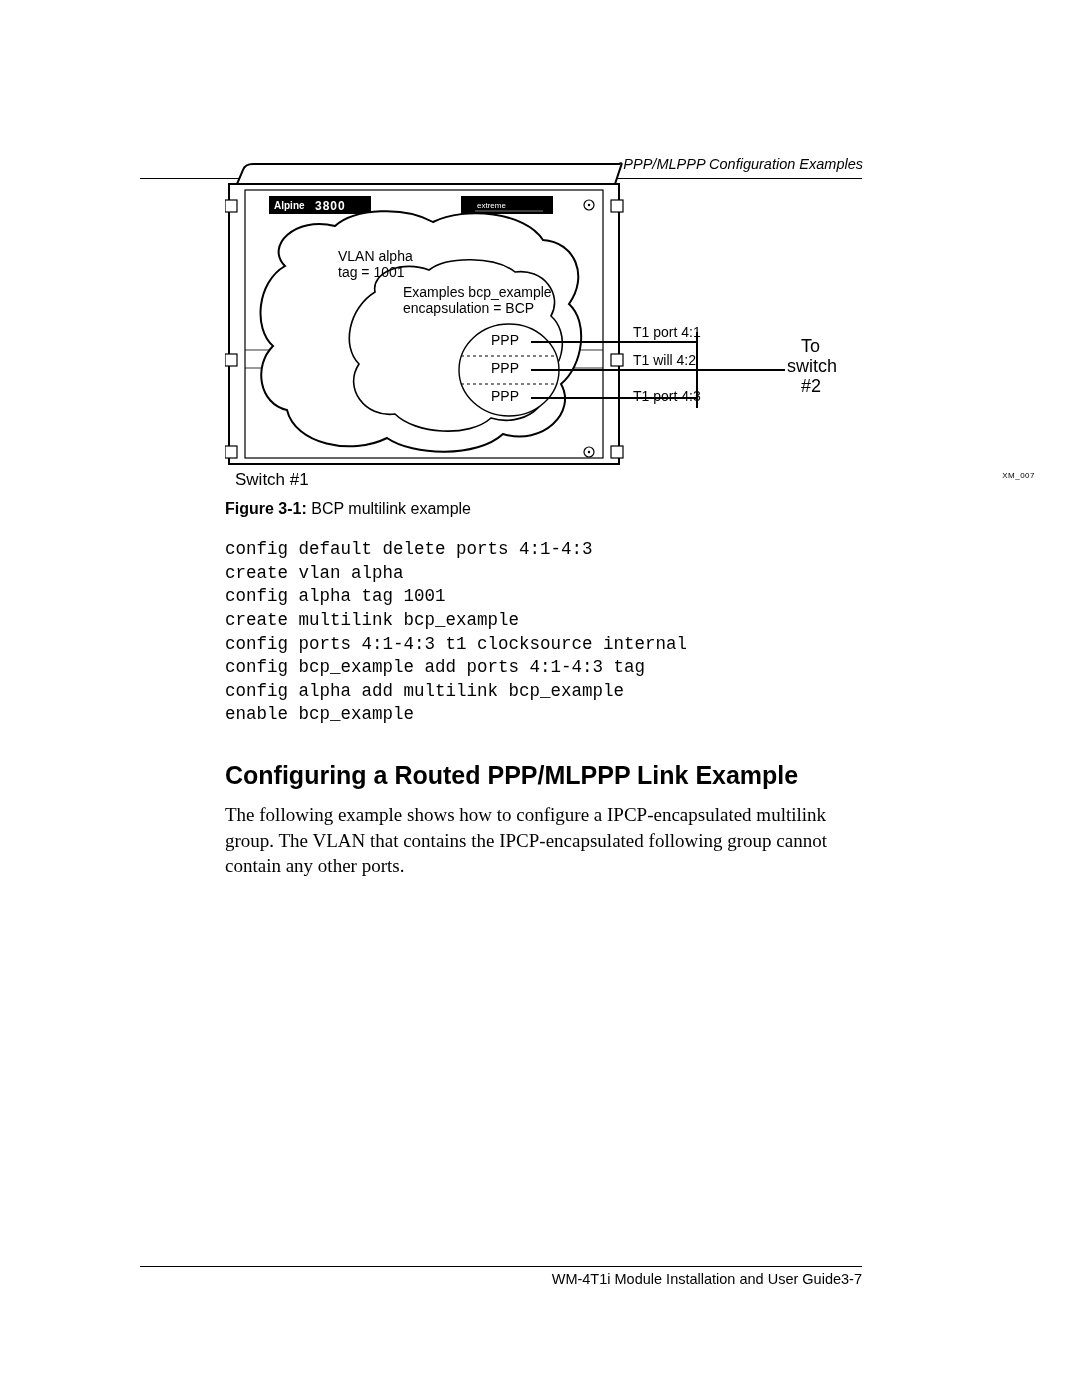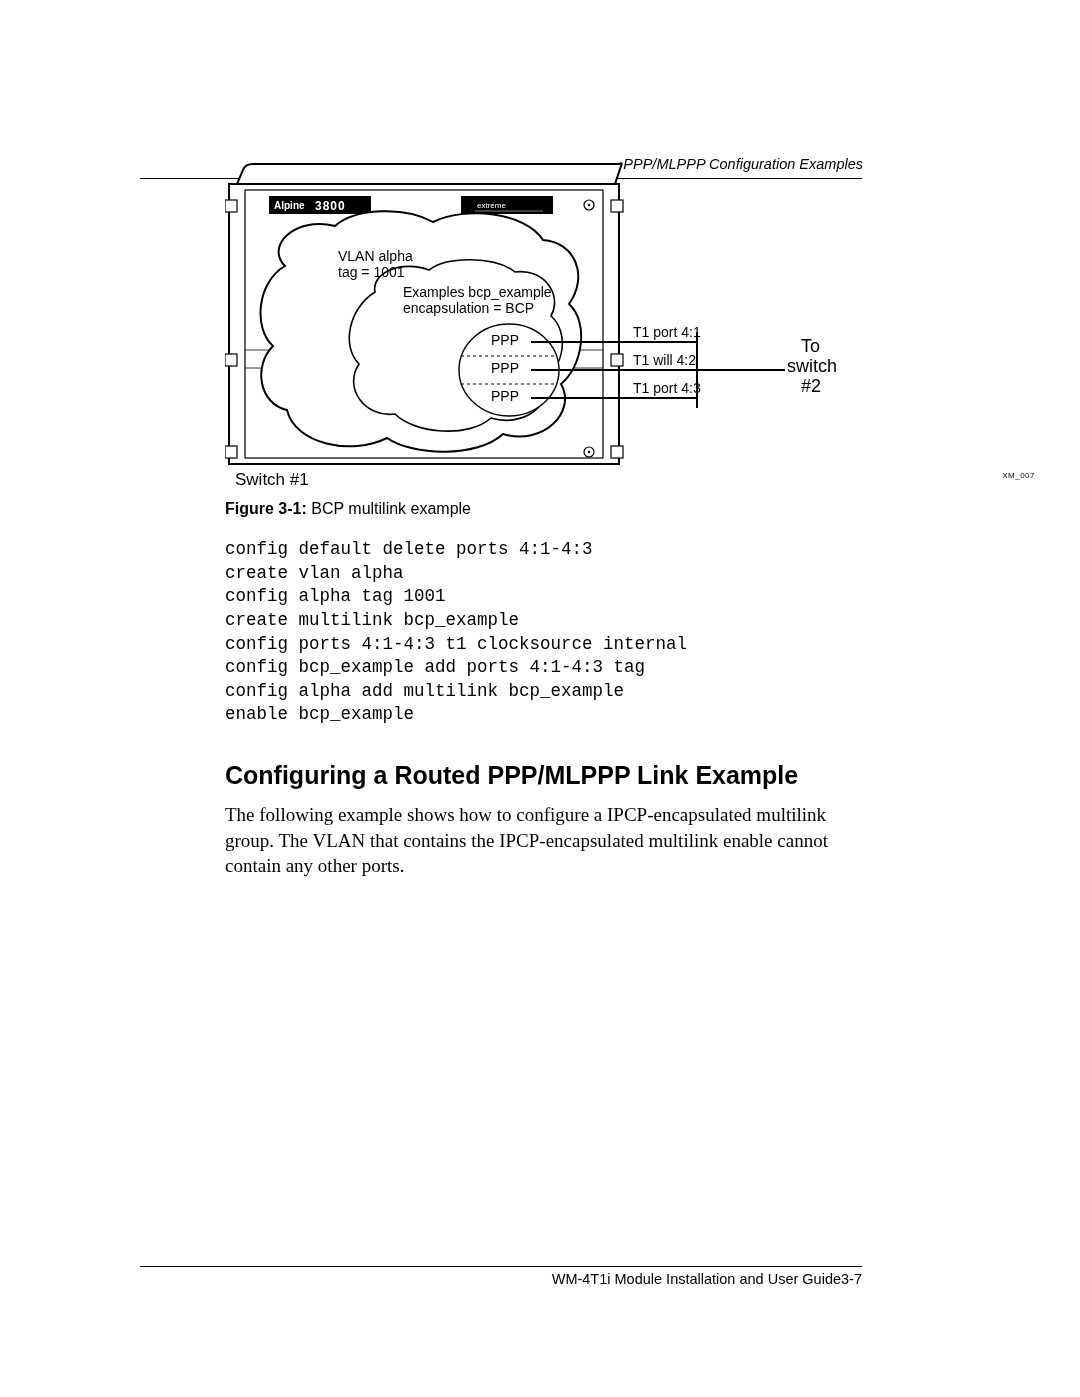--- a/index.html
+++ b/index.html
@@ -104,21 +104,21 @@
 
     <span class="diagram-label" style="left:113px; top:92px;">VLAN alpha</span>
     <span class="diagram-label" style="left:113px; top:108px;">tag = 1001</span>
     <span class="diagram-label" style="left:178px; top:128px;">Examples bcp_example</span>
     <span class="diagram-label" style="left:178px; top:144px;">encapsulation = BCP</span>
     <span class="diagram-label" style="left:266px; top:176px;">PPP</span>
     <span class="diagram-label" style="left:266px; top:204px;">PPP</span>
     <span class="diagram-label" style="left:266px; top:232px;">PPP</span>
     <span class="diagram-label" style="left:408px; top:168px;">T1 port 4:1</span>
     <span class="diagram-label" style="left:408px; top:196px;">T1 will 4:2</span>
-    <span class="diagram-label" style="left:408px; top:224px;">T1 port 4:3</span>
+    <span class="diagram-label" style="left:408px; top:232px;">T1 port 4:3</span>
     <span class="diagram-label" style="left:576px; top:180px; text-align:left; font-size:18px;">To</span>
     <span class="diagram-label" style="left:562px; top:200px; text-align:center; font-size:18px;">switch</span>
     <span class="diagram-label" style="left:576px; top:220px; text-align:center; font-size:18px;">#2</span>
     <span class="diagram-label" style="left:10px; top:314px; font-size:17px;">Switch  #1</span>
 
     <span class="xm">XM_007</span>
   </div>
 
   <p class="figure-caption">
     <b>Figure 3-1:</b>&nbsp;<span>BCP multilink example</span>
@@ -127,21 +127,21 @@
   <div class="code-block">config default delete ports 4:1-4:3
 create vlan alpha
 config alpha tag 1001
 create multilink bcp_example
 config ports 4:1-4:3 t1 clocksource internal
 config bcp_example add ports 4:1-4:3 tag
 config alpha add multilink bcp_example
 enable bcp_example</div>
 
   <h2 class="section">Configuring a Routed PPP/MLPPP Link Example</h2>
-  <p class="body-text">The following example shows how to configure a IPCP-encapsulated multilink group. The VLAN that contains the IPCP-encapsulated multilink enable cannot contain any other ports.</p>
+  <p class="body-text">The following example shows how to configure a IPCP-encapsulated multilink group. The VLAN that contains the IPCP-encapsulated following group cannot contain any other ports.</p>
 
   <div class="footer">
     <div class="footer-rule"></div>
     <div class="footer-row">
       <span>WM-4T1i Module Installation and User Guide</span>
       <span>3-7</span>
     </div>
   </div>
 
 </div>

